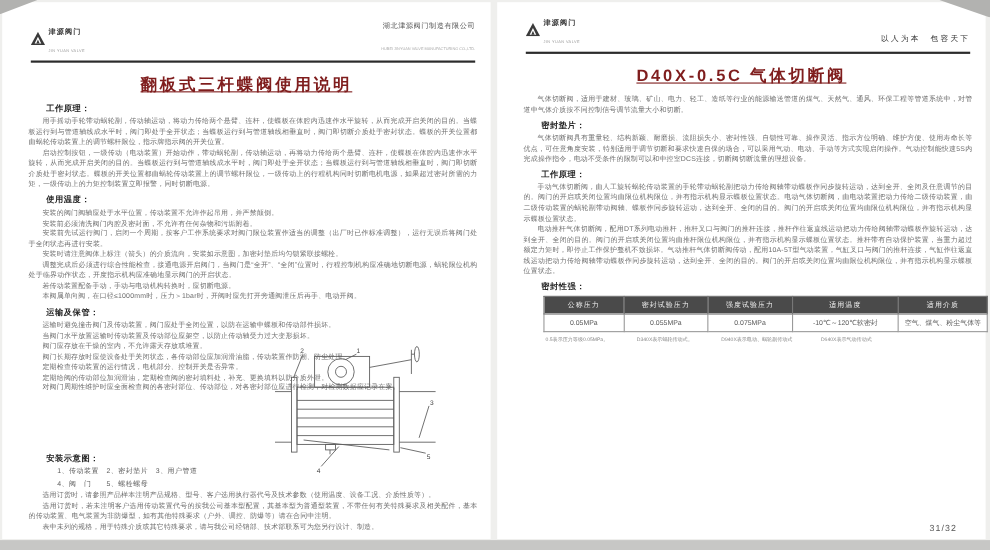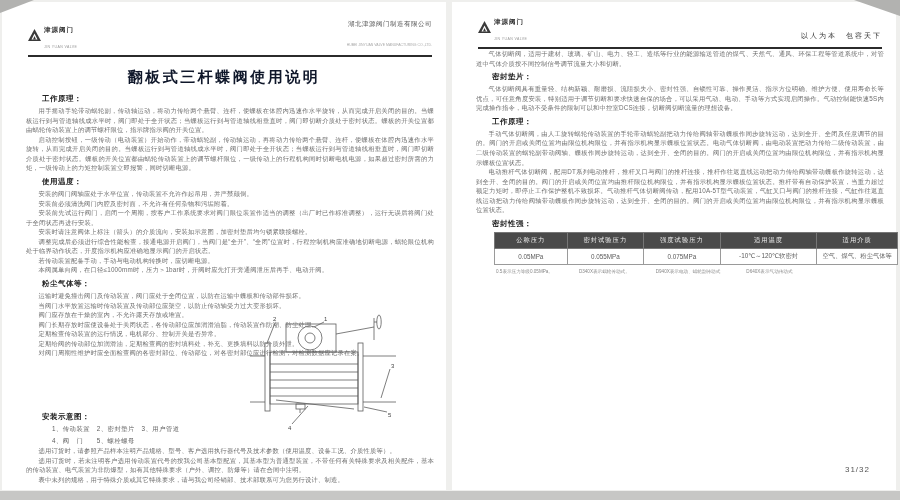--- a/index.html
+++ b/index.html
@@ -27,22 +27,22 @@
   .logo svg{display:block;}
   .logo-txt{line-height:1;}
   .logo-name{font-size:6.5px;font-weight:bold;color:#333;letter-spacing:1px;}
   .logo-sub{font-size:3.5px;color:#999;letter-spacing:.4px;}
   .hdr-right{text-align:right;line-height:1.25;}
   .hdr-right-main{font-size:6.5px;color:#555;letter-spacing:.5px;}
   .hdr-right-sub{font-size:3.5px;color:#aaa;}
   .hdr-rule{height:2px;background:#2b2b2b;margin-top:4px;}
 
   .doc-title{
-    text-align:center;font-size:15px;font-weight:bold;color:#0f172a;
-    letter-spacing:2.5px;margin:11px 0 7px;
+    text-align:center;font-size:15px;font-weight:bold;color:#7f1d1d;
+    letter-spacing:2.5px;margin:11px 0 7px;text-decoration:underline;
   }
 
   .txt{padding:0 12px 0 24px;}
   .sec-h{font-size:7.5px;font-weight:bold;color:#222;margin:4px 0 2px 16px;letter-spacing:.5px;}
   .bt{
     font-size:6.3px;color:#6e6e6e;line-height:1.52;margin:0;
     text-align:justify;text-indent:2em;letter-spacing:.2px;
   }
   .legend{font-size:6.3px;color:#5c5c5c;margin:1px 0 0 26px;line-height:1.7;letter-spacing:.5px;}
 
@@ -55,21 +55,21 @@
   .ptable th{
     background:#4a4a4a;color:#f4f4f4;font-size:6.3px;font-weight:normal;
     padding:3px 1px;border:1px solid #777;letter-spacing:1px;
   }
   .ptable td{
     font-size:6.3px;color:#5a5a5a;text-align:center;padding:3px 1px;
     border:1px solid #9a9a9a;background:#fff;
   }
   .footnotes{display:flex;gap:26px;padding:4px 10px 0 20px;}
   .fn{font-size:4.6px;color:#888;white-space:nowrap;}
-  .pageno{position:absolute;right:26px;bottom:16px;font-size:8px;color:#555;letter-spacing:1px;}
+  .pageno{position:absolute;right:26px;bottom:5px;font-size:8px;color:#555;letter-spacing:1px;}
 </style>
 </head>
 <body>
 
 <div class="spread">
 
   <div class="page page-left">
     <div class="hdr">
       <div class="hdr-row">
         <div class="logo">
@@ -100,21 +100,21 @@
 
       <div class="sec-h">使用温度：</div>
       <p class="bt">安装的阀门阀轴应处于水平位置，传动装置不允许作起吊用，并严禁颠倒。</p>
       <p class="bt">安装前必须清洗阀门内腔及密封面，不允许有任何杂物和污垢附着。</p>
       <p class="bt">安装前先试运行阀门，启闭一个周期，按客户工作系统要求对阀门限位装置作适当的调整（出厂时已作标准调整），运行无误后将阀门处于全闭状态再进行安装。</p>
       <p class="bt">安装时请注意阀体上标注（箭头）的介质流向，安装如示意图，加密封垫后均匀锁紧联接螺栓。</p>
       <p class="bt">调整完成后必须进行综合性能检查，接通电源开启阀门，当阀门是“全开”、“全闭”位置时，行程控制机构应准确地切断电源，蜗轮限位机构处于临界动作状态，开度指示机构应准确地显示阀门的开启状态。</p>
       <p class="bt">若传动装置配备手动，手动与电动机构转换时，应切断电源。</p>
       <p class="bt">本阀属单向阀，在口径≤1000mm时，压力＞1bar时，开阀时应先打开旁通阀泄压后再手、电动开阀。</p>
 
-      <div class="sec-h">粉尘气体等：</div>
+      <div class="sec-h">运输及保管：</div>
       <p class="bt">运输时避免撞击阀门及传动装置，阀门应处于全闭位置，以防在运输中蝶板和传动部件损坏。</p>
       <p class="bt">当阀门水平放置运输时传动装置及传动部位应架空，以防止传动轴受力过大变形损坏。</p>
       <p class="bt">阀门应存放在干燥的室内，不允许露天存放或堆置。</p>
       <p class="bt">阀门长期存放时应使设备处于关闭状态，各传动部位应加润滑油脂，传动装置作防潮、防尘处理。</p>
 
       <p class="bt">定期检查传动装置的运行情况，电机部分、控制开关是否异常。</p>
       <p class="bt">定期给阀的传动部位加润滑油，定期检查阀的密封填料处，补充、更换填料以防介质外泄。</p>
       <p class="bt">对阀门周期性维护时应全面检查阀的各密封部位、传动部位，对各密封部位应进行检测，对检测数据应记录在案。</p>
 
       <div class="sec-h" style="margin-top:54px;">安装示意图：</div>
@@ -186,20 +186,21 @@
             <span class="logo-sub">JIN YUAN VALVE</span>
           </span>
         </div>
         <span class="hdr-right">
           <span class="hdr-right-main" style="font-size:7px;color:#333;letter-spacing:2px;">以人为本　包容天下</span>
         </span>
       </div>
       <div class="hdr-rule"></div>
     </div>
 
+    <div class="doc-title">D40X-0.5C  气体切断阀</div>
 
     <div class="txt">
       <p class="bt">气体切断阀，适用于建材、玻璃、矿山、电力、轻工、造纸等行业的能源输送管道的煤气、天然气、通风、环保工程等管道系统中，对管道中气体介质按不同控制信号调节流量大小和切断。</p>
 
       <div class="sec-h">密封垫片：</div>
       <p class="bt">气体切断阀具有重量轻、结构新颖、耐磨损、流阻损失小、密封性强、自锁性可靠、操作灵活、指示方位明确、维护方便、使用寿命长等优点，可任意角度安装，特别适用于调节切断和要求快速自保的场合，可以采用气动、电动、手动等方式实现启闭操作。气动控制能快速5S内完成操作指令，电动不受条件的限制可以和中控室DCS连接，切断阀切断流量的理想设备。</p>
 
       <div class="sec-h">工作原理：</div>
       <p class="bt">手动气体切断阀，由人工旋转蜗轮传动装置的手轮带动蜗轮副把动力传给阀轴带动蝶板作同步旋转运动，达到全开、全闭及任意调节的目的。阀门的开启或关闭位置均由限位机构限位，并有指示机构显示蝶板位置状态。电动气体切断阀，由电动装置把动力传给二级传动装置，由二级传动装置的蜗轮副带动阀轴、蝶板作同步旋转运动，达到全开、全闭的目的。阀门的开启或关闭位置均由限位机构限位，并有指示机构显示蝶板位置状态。</p>
       <p class="bt">电动推杆气体切断阀，配用DT系列电动推杆，推杆叉口与阀门的推杆连接，推杆作往返直线运动把动力传给阀轴带动蝶板作旋转运动，达到全开、全闭的目的。阀门的开启或关闭位置均由推杆限位机构限位，并有指示机构显示蝶板位置状态。推杆带有自动保护装置，当重力超过额定力矩时，即停止工作保护整机不致损坏。气动推杆气体切断阀传动，配用10A-5T型气动装置，气缸叉口与阀门的推杆连接，气缸作往返直线运动把动力传给阀轴带动蝶板作同步旋转运动，达到全开、全闭的目的。阀门的开启或关闭位置均由限位机构限位，并有指示机构显示蝶板位置状态。</p>

